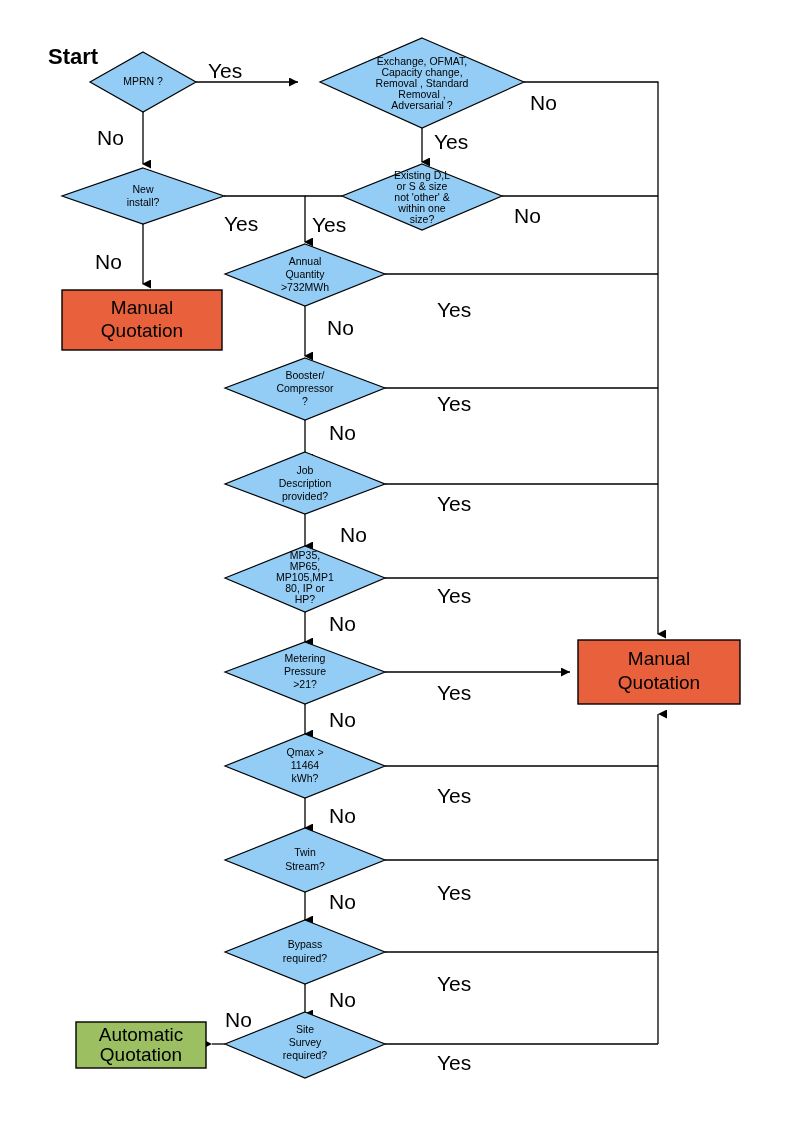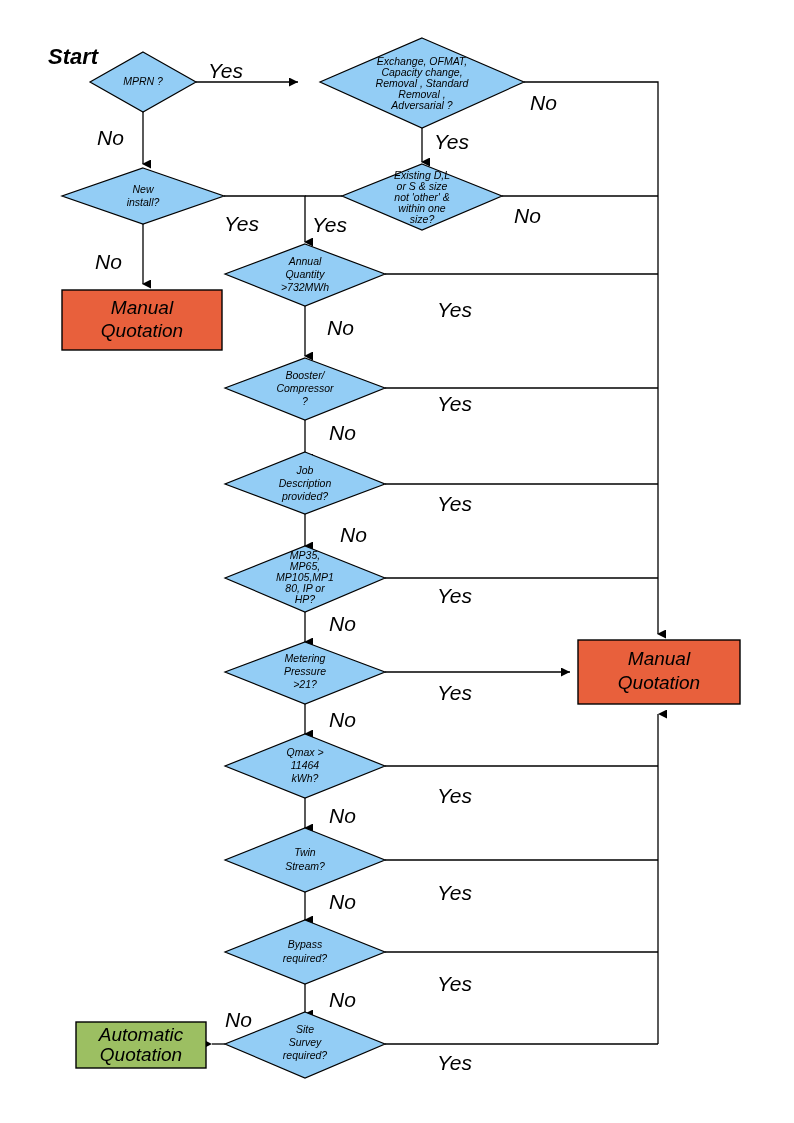--- a/index.html
+++ b/index.html
@@ -10,21 +10,20 @@
   body {
     width: 794px;
     height: 1123px;
     font-family: "Liberation Sans", sans-serif;
     overflow: hidden;
   }
   #chart-root {
     position: relative;
     width: 794px;
     height: 1123px;
-    font-style: italic;
   }
   svg#flowchart {
     display: block;
     width: 794px;
     height: 1123px;
   }
   .shape-diamond {
     fill: #93CDF5;
     stroke: #000000;
     stroke-width: 1.2;

